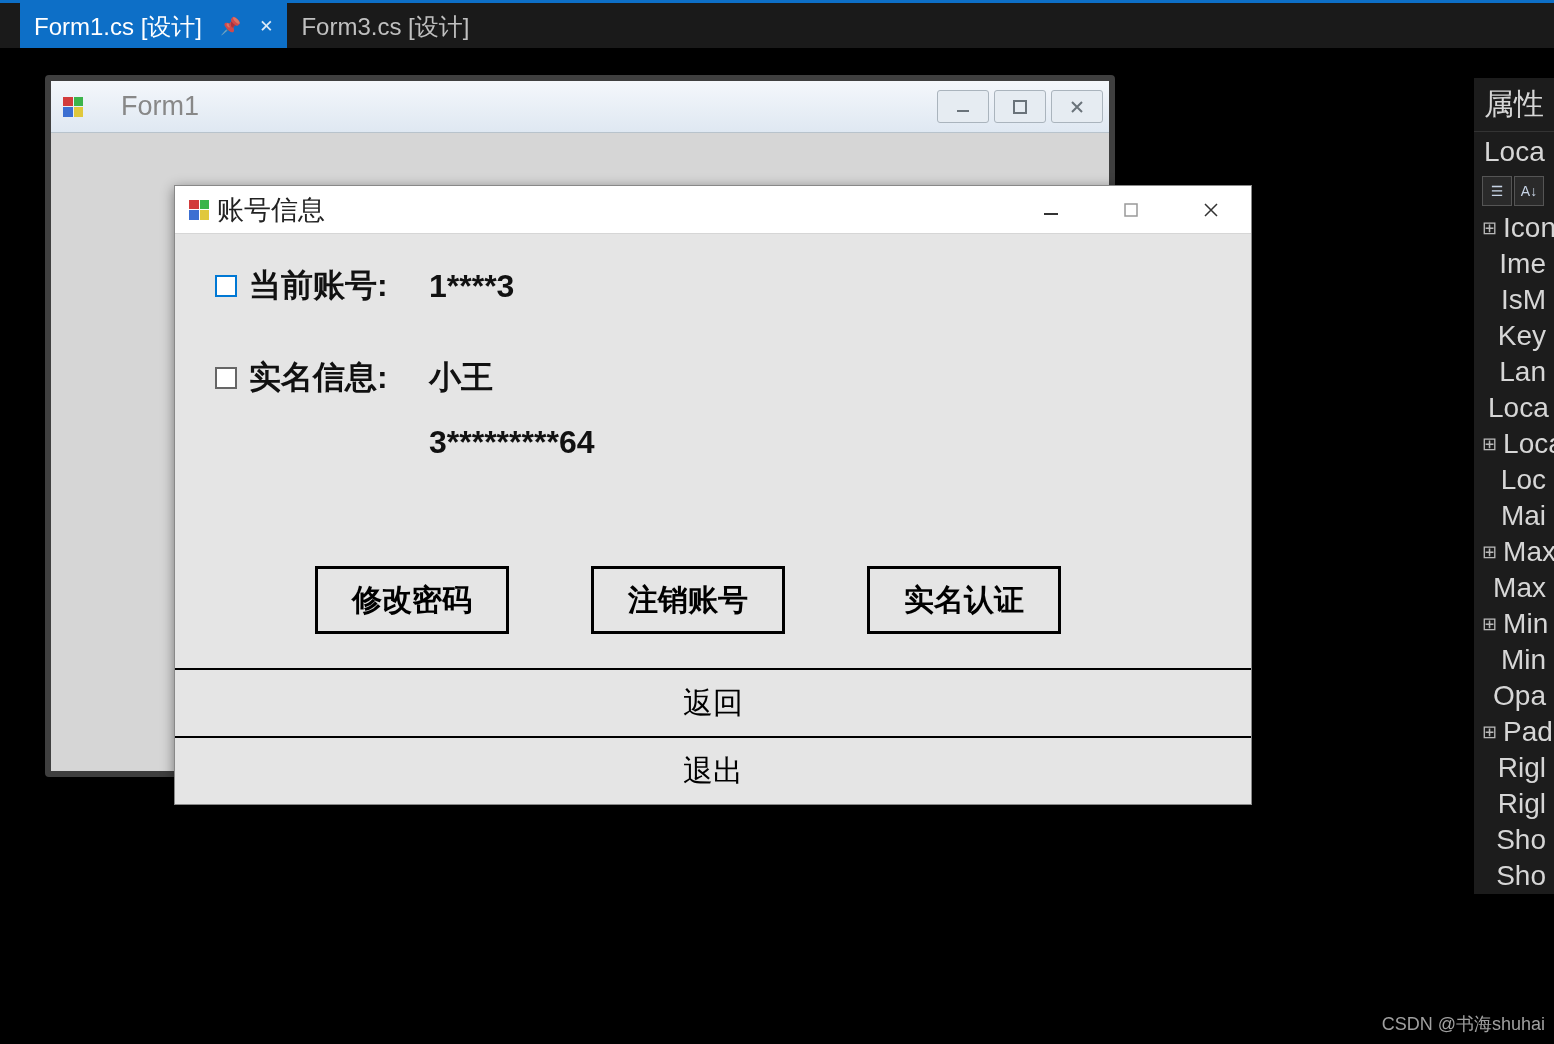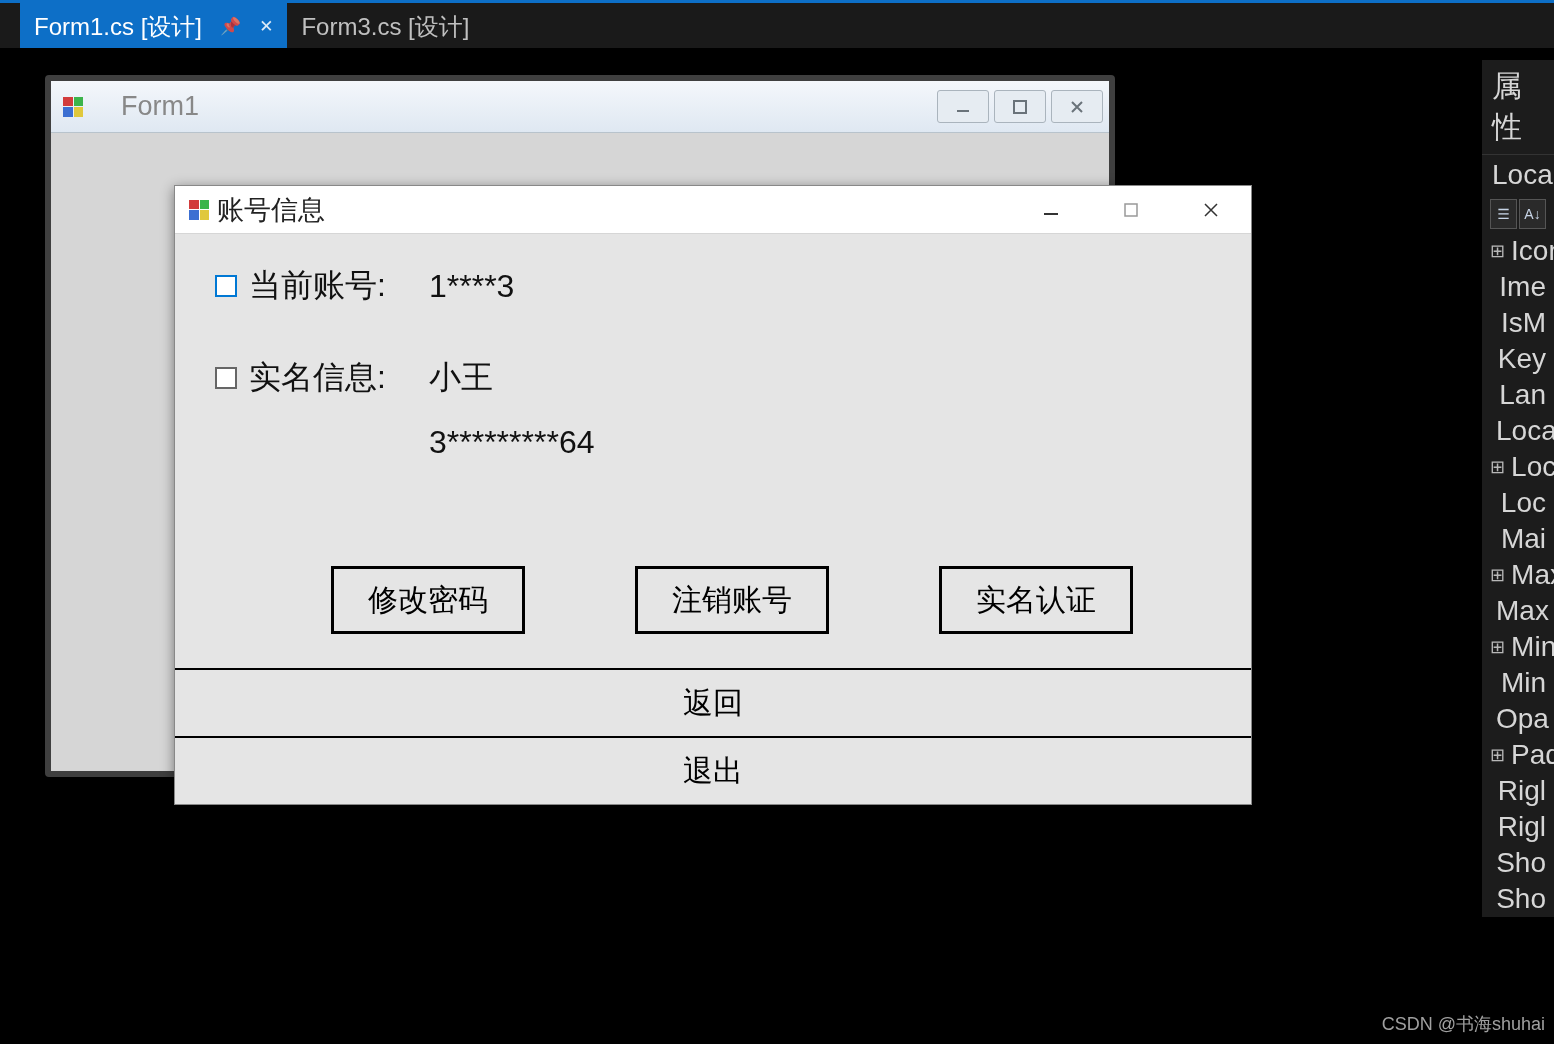--- a/index.html
+++ b/index.html
@@ -101,37 +101,38 @@
     .dlg-btn {
       width: 80px; height: 48px;
       display: flex; align-items: center; justify-content: center;
       font-size: 20px; color: #333;
       cursor: pointer;
     }
     .dialog-body {
       flex: 1;
       padding: 30px 48px 20px 40px;
       position: relative;
+      font-weight: bold;
     }
     .row { display: flex; align-items: center; margin-bottom: 30px; }
     .checkbox {
       width: 22px; height: 22px;
       border: 2px solid #0078d4;
       background: #fff;
       margin-right: 12px;
       cursor: pointer;
     }
     .checkbox.gray { border-color:#666; }
     .row-label { font-size: 32px; color:#111; width: 180px; }
     .row-value { font-size: 32px; color:#111; }
     .indented { margin-left: 214px; font-size:32px; color:#111; margin-bottom:30px; margin-top:-6px; }
     .action-row {
-      display: flex; gap: 110px;
+      display: flex; gap: 82px;
       position: absolute;
-      left: 156px; bottom: 34px;
+      left: 140px; bottom: 34px;
     }
     .action-btn {
       width: 194px; height: 68px;
       border: 3px solid #000;
       background: #e5e5e5;
       font-size: 30px;
       display: flex; align-items: center; justify-content: center;
       cursor: pointer;
     }
     .full-btn {
@@ -139,22 +140,22 @@
       border-top: 2px solid #000;
       background: #e5e5e5;
       font-size: 30px;
       display:flex; align-items:center; justify-content:center;
       cursor:pointer;
     }
     .full-btn:last-child { border-bottom: none; }
     
     .props-panel {
       position: absolute;
-      right: 0; top: 12px;
-      width: 72px;
+      right: 0; top: 30px;
+      width: 80px;
       background: #1c1c1c;
       color: #d6d6d6;
       overflow: hidden;
     }
     .props-header {
       font-size: 30px; padding: 6px 10px;
       border-bottom: 1px solid #333;
     }
     .props-sub { font-size: 28px; padding: 4px 10px; }
     .props-toolbar {

